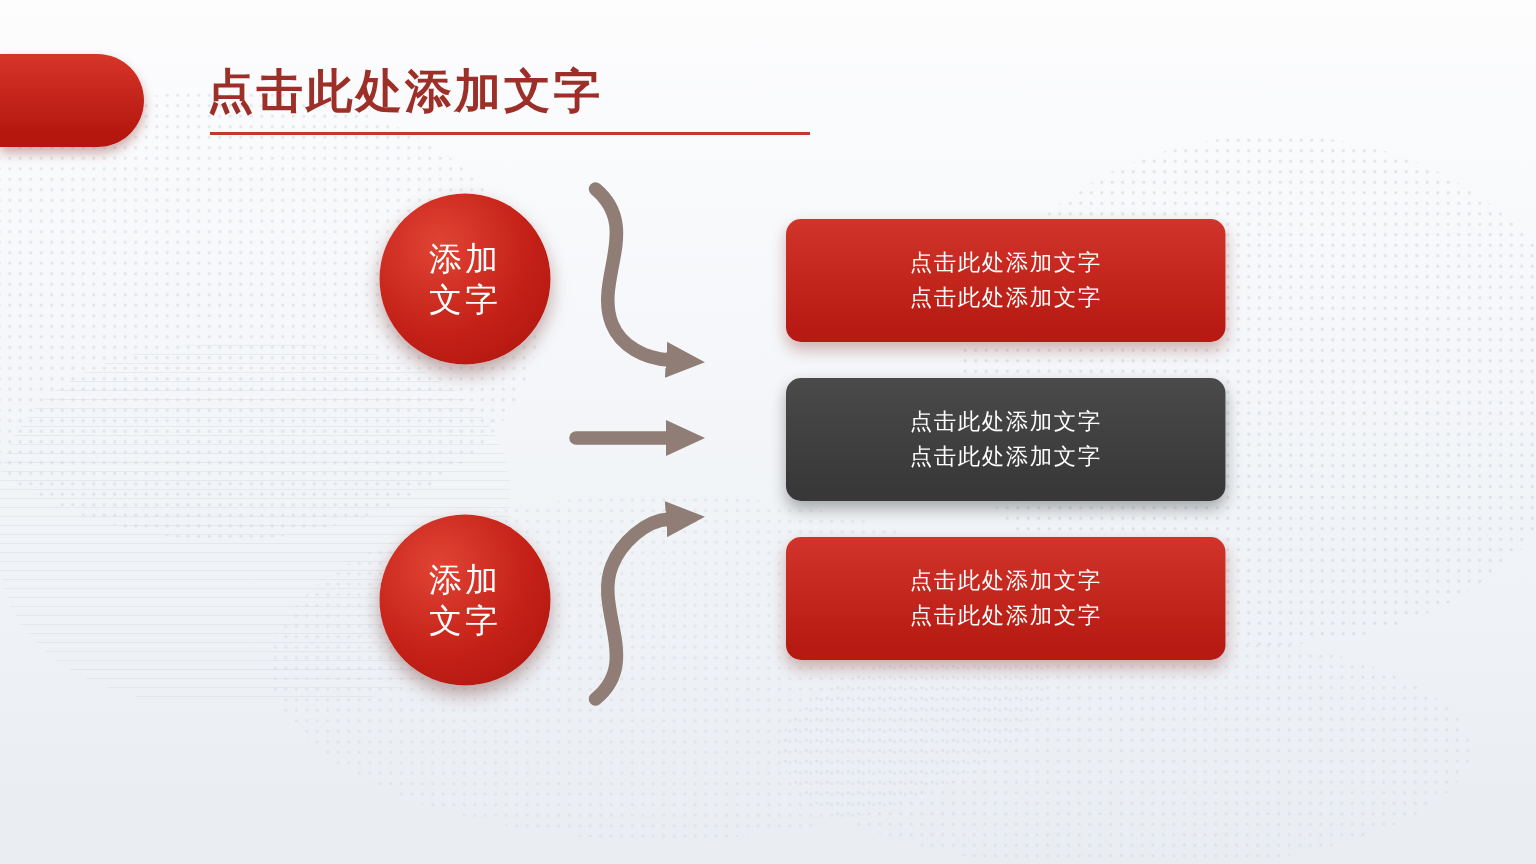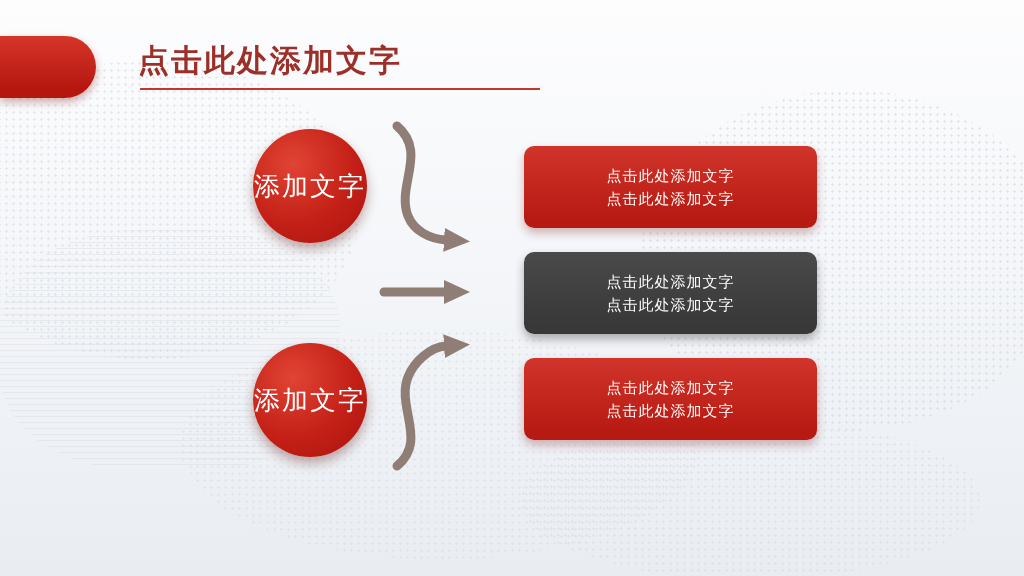--- a/index.html
+++ b/index.html
@@ -64,25 +64,25 @@
   }
 
   
   .circle {
     position: absolute;
     width: 114px; height: 114px;
     border-radius: 50%;
     background: radial-gradient(circle at 35% 30%, #e04434 0%, #c42017 55%, #a9140d 100%);
     box-shadow: 0 6px 12px rgba(90, 15, 10, 0.35);
     display: flex;
-    flex-direction: row;
+    flex-direction: column;
     align-items: center;
     justify-content: center;
     color: #ffffff;
-    font-size: 26px;
+    font-size: 22px;
     line-height: 1.25;
     letter-spacing: 2px;
     text-align: center;
   }
   .circle-top    { left: 253px; top: 129px; }
   .circle-bottom { left: 253px; top: 343px; }
 
   
   .text-box {
     position: absolute;

